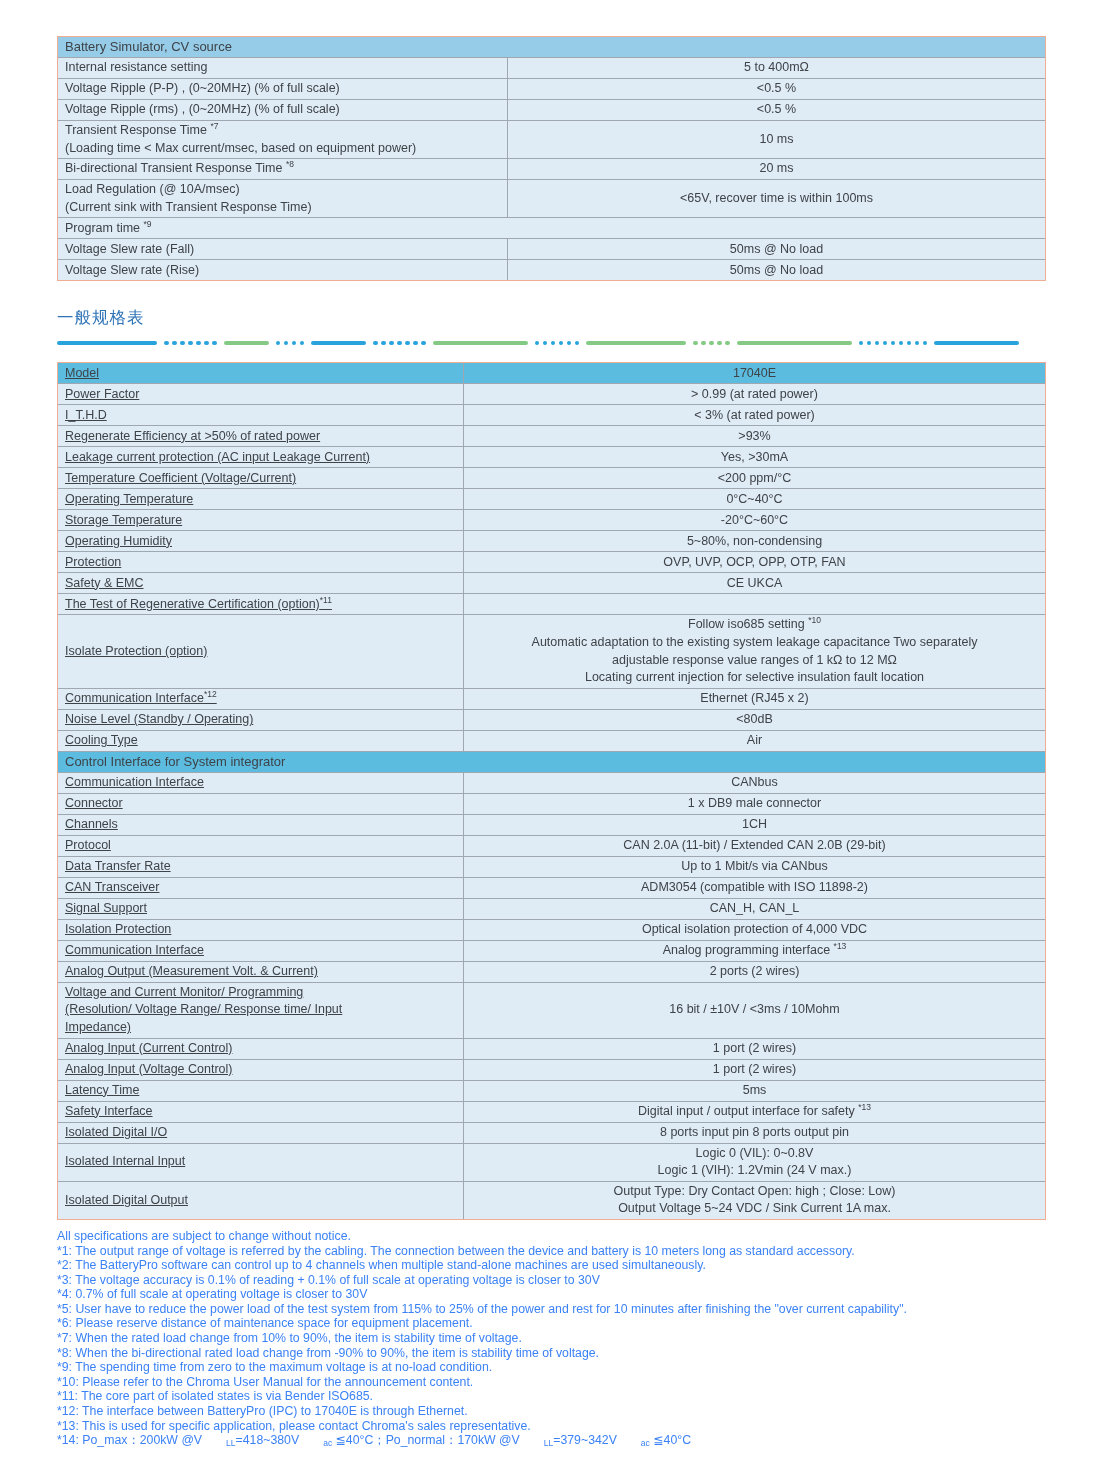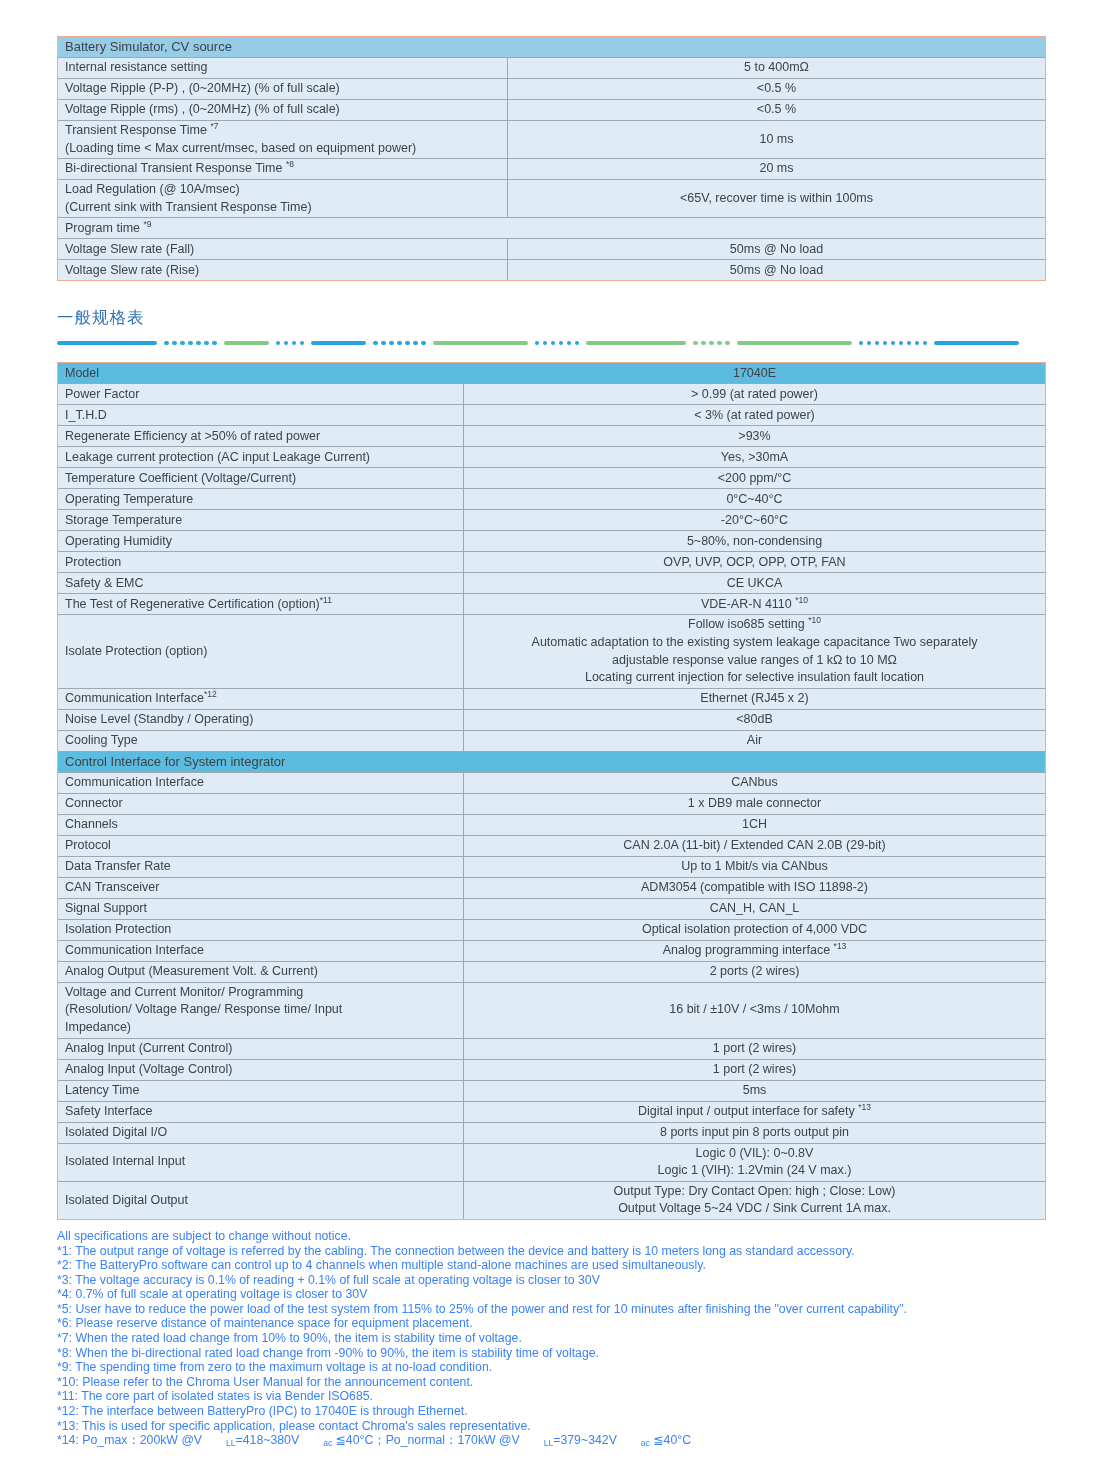--- a/index.html
+++ b/index.html
@@ -12,21 +12,21 @@
     width:989px;border:1px solid var(--peach,#efae93);box-sizing:border-box;
     background:var(--rowbg,#dfebf5);
   }
   .row{display:flex;background:var(--rowbg,#dfebf5);border-top:1px solid var(--grayline,#9fa8b0);min-height:20px;}
   .row:first-child{border-top:none;}
   .row.hdr{background:var(--hdr1,#96cce8);}
   .row.model,.row.section{background:var(--hdr2,#5cbce0);}
   .cell{box-sizing:border-box;padding:1px 7px;font-size:12.5px;display:flex;flex-direction:column;justify-content:center;}
   .cell .ln{line-height:17.6px;}
   #table1 .cell.label{width:450px;border-right:1px solid var(--grayline,#9fa8b0);}
-  #table2 .cell.label{width:406px;border-right:1px solid var(--grayline,#9fa8b0);}
+  #table2 .cell.label{width:406px;border-right:1px solid var(--grayline,#9fa8b0);text-decoration:underline;}
   .cell.value{flex:1;text-align:center;}
   .cell.span{width:100%;}
   .row.hdr .cell,.row.section .cell{font-size:13px;}
   sup{font-size:8.5px;line-height:0;vertical-align:5px;}
   sub{font-size:8.5px;line-height:0;vertical-align:-2px;margin-left:24px;}
   .section-title{margin:26px 0 0 0;font-size:16.5px;font-weight:400;color:var(--title,#2e73b6);letter-spacing:1px;}
   .divider{margin-top:11px;display:flex;align-items:center;gap:7px;height:5px;width:989px;overflow:hidden;}
   .dash{height:4.5px;border-radius:2.5px;flex:none;}
   .dots{display:flex;gap:3.5px;flex:none;}
   .dot{width:4.5px;height:4.5px;border-radius:50%;flex:none;}
@@ -268,32 +268,29 @@
           <div class="ln">Safety &amp; EMC</div>
         </div>
         <div class="cell value">
           <div class="ln">CE UKCA</div>
         </div>
       </div>
       <div class="row data">
         <div class="cell label">
           <div class="ln">The Test of Regenerative Certification (option)<sup>*11</sup></div>
         </div>
-        <div class="cell value">
-          <div class="ln">VDE-AR-N 4110 <sup>*10</sup></div>
-        </div>
       </div>
       <div class="row data">
         <div class="cell label">
           <div class="ln">Isolate Protection (option)</div>
         </div>
         <div class="cell value">
           <div class="ln">Follow iso685 setting <sup>*10</sup></div>
           <div class="ln">Automatic adaptation to the existing system leakage capacitance Two separately</div>
-          <div class="ln">adjustable response value ranges of 1 kΩ to 10 MΩ</div>
+          <div class="ln">adjustable response value ranges of 1 kΩ to 12 MΩ</div>
           <div class="ln">Locating current injection for selective insulation fault location</div>
         </div>
       </div>
       <div class="row data">
         <div class="cell label">
           <div class="ln">Communication Interface<sup>*12</sup></div>
         </div>
         <div class="cell value">
           <div class="ln">Ethernet (RJ45 x 2)</div>
         </div>

